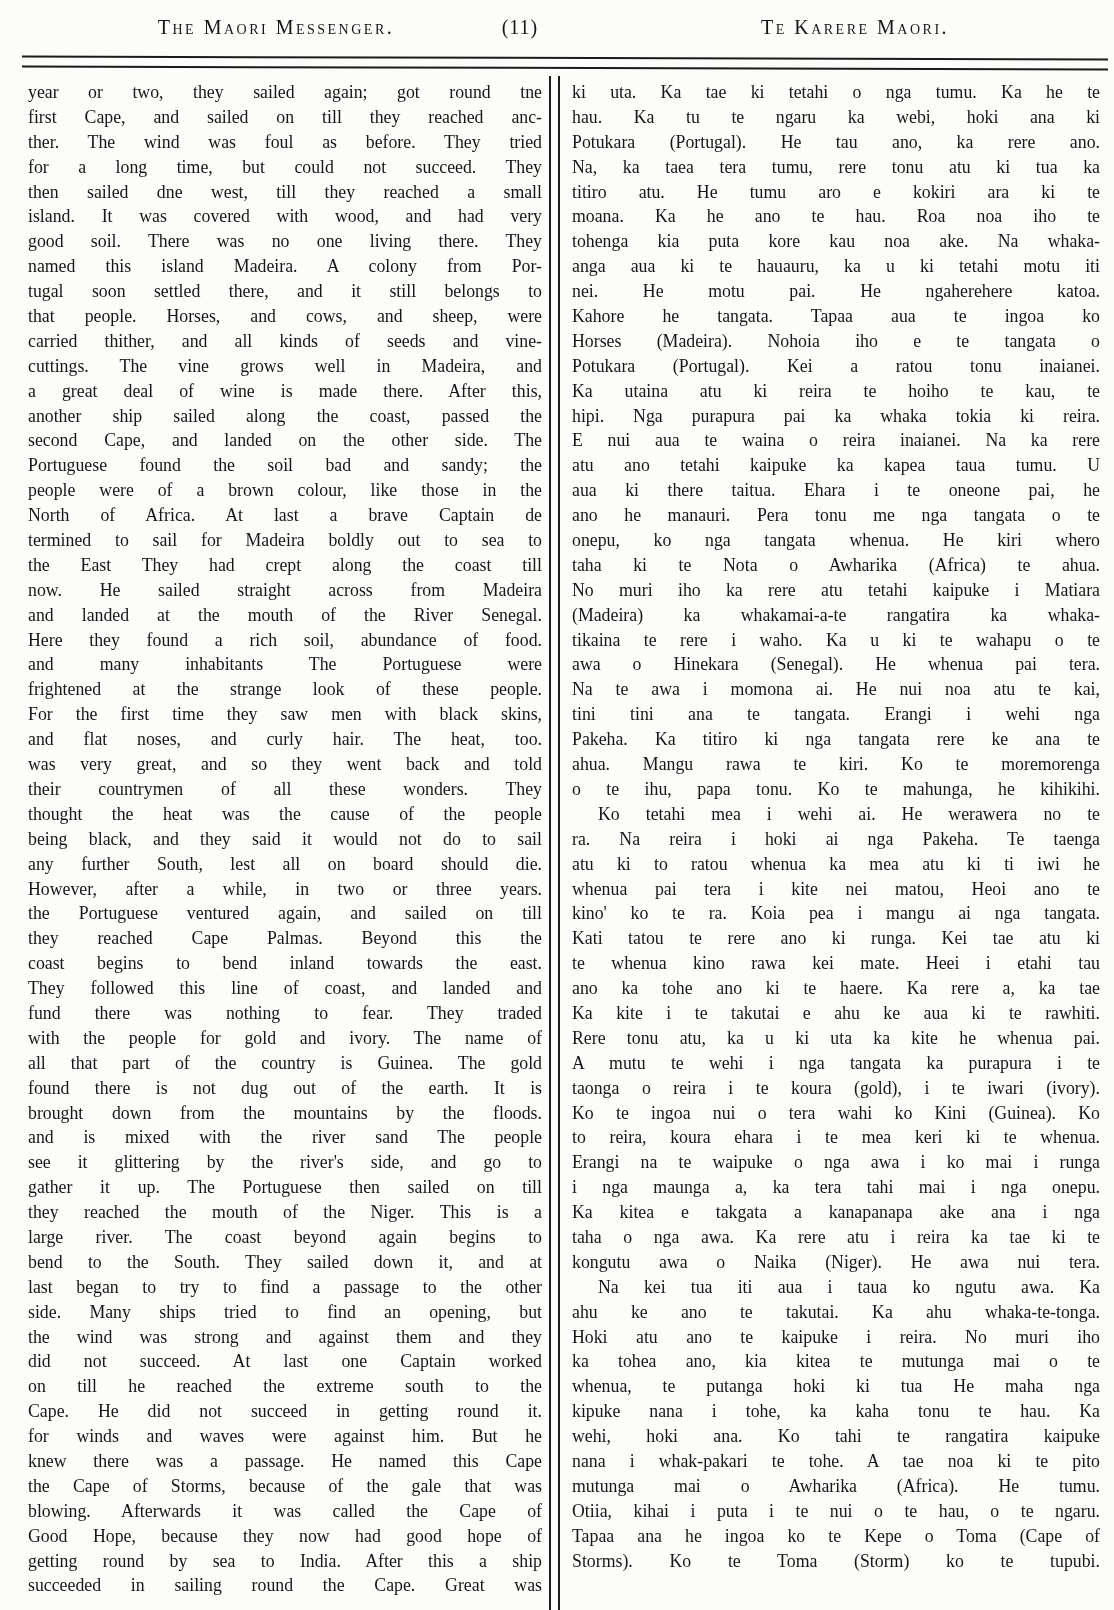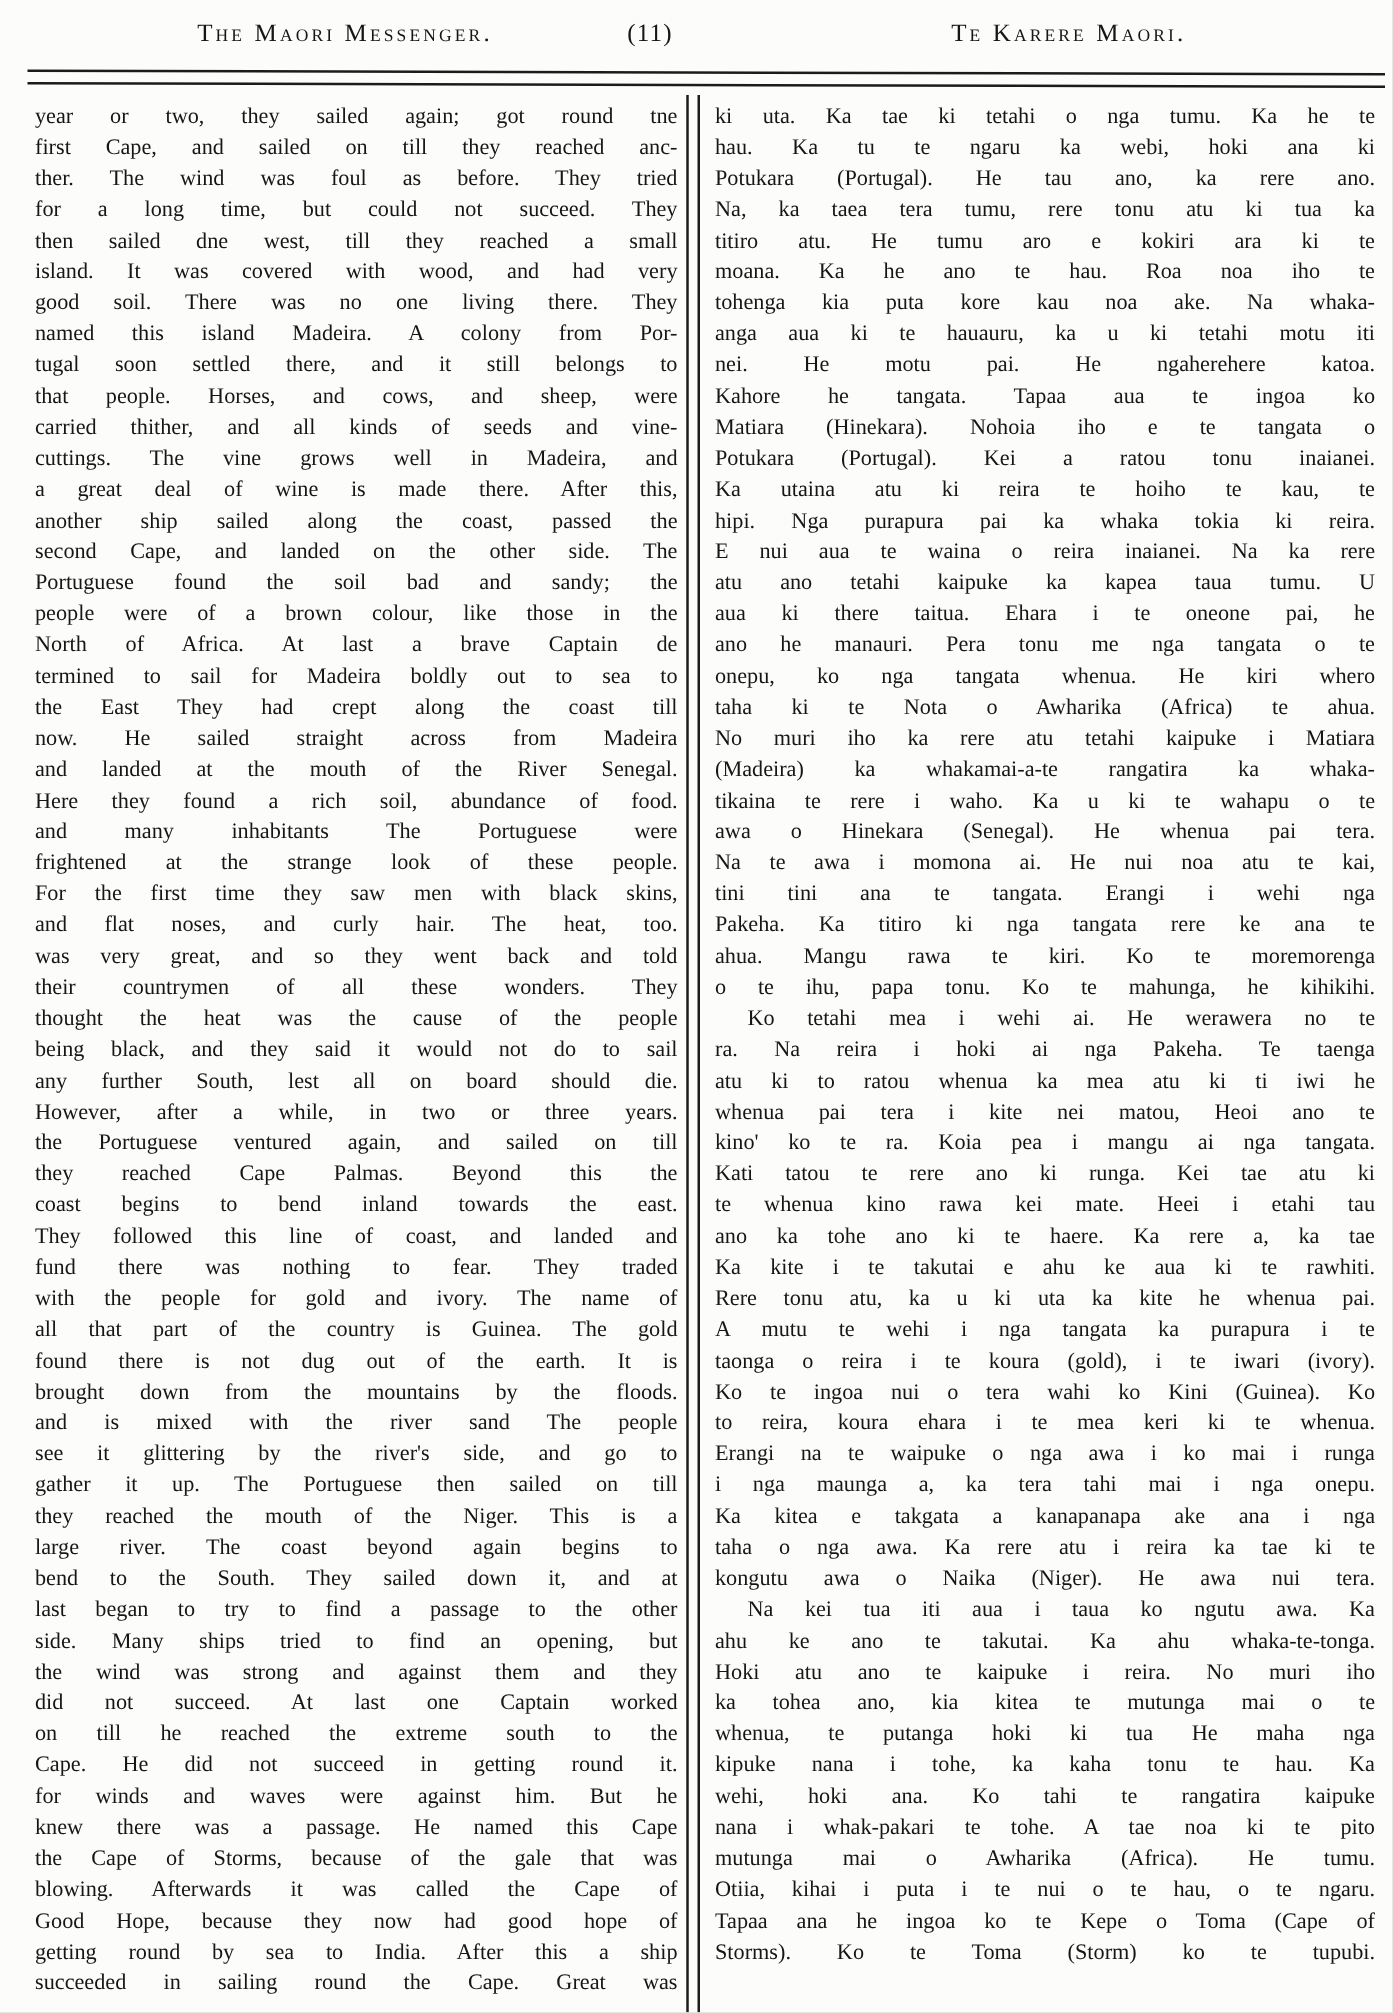--- a/index.html
+++ b/index.html
@@ -166,21 +166,21 @@
         <div class="line">ki uta.  Ka tae ki tetahi o nga tumu.  Ka he te</div>
         <div class="line">hau.  Ka tu te ngaru ka webi, hoki ana ki</div>
         <div class="line">Potukara (Portugal).  He tau ano, ka rere ano.</div>
         <div class="line">Na, ka taea tera tumu, rere tonu atu ki tua ka</div>
         <div class="line">titiro atu.  He tumu aro e kokiri ara ki te</div>
         <div class="line">moana.  Ka he ano te hau.  Roa noa iho te</div>
         <div class="line">tohenga kia puta kore kau noa ake.  Na whaka-</div>
         <div class="line">anga aua ki te hauauru, ka u ki tetahi motu iti</div>
         <div class="line">nei.  He motu pai.  He ngaherehere katoa.</div>
         <div class="line">Kahore he tangata.  Tapaa aua te ingoa ko</div>
-        <div class="line">Matiara (Hinekara).  Nohoia iho e te tangata o</div>
+        <div class="line">Horses (Madeira).  Nohoia iho e te tangata o</div>
         <div class="line">Potukara (Portugal).  Kei a ratou tonu inaianei.</div>
         <div class="line">Ka utaina atu ki reira te hoiho te kau, te</div>
         <div class="line">hipi.  Nga purapura pai ka whaka tokia ki reira.</div>
         <div class="line">E nui aua te waina o reira inaianei.  Na ka rere</div>
         <div class="line">atu ano tetahi kaipuke ka kapea taua tumu.  U</div>
         <div class="line">aua ki there taitua.  Ehara i te oneone pai, he</div>
         <div class="line">ano he manauri.  Pera tonu me nga tangata o te</div>
         <div class="line">onepu, ko nga tangata whenua.  He kiri whero</div>
         <div class="line">taha ki te Nota o Awharika (Africa) te ahua.</div>
         <div class="line">No muri iho ka rere atu tetahi kaipuke i Matiara</div>

